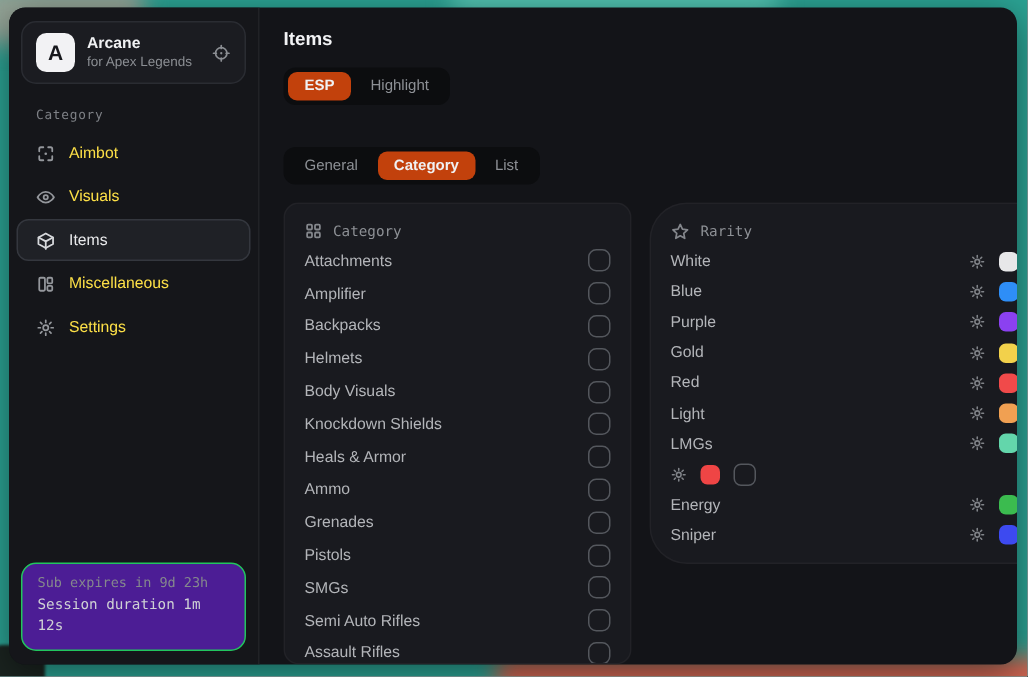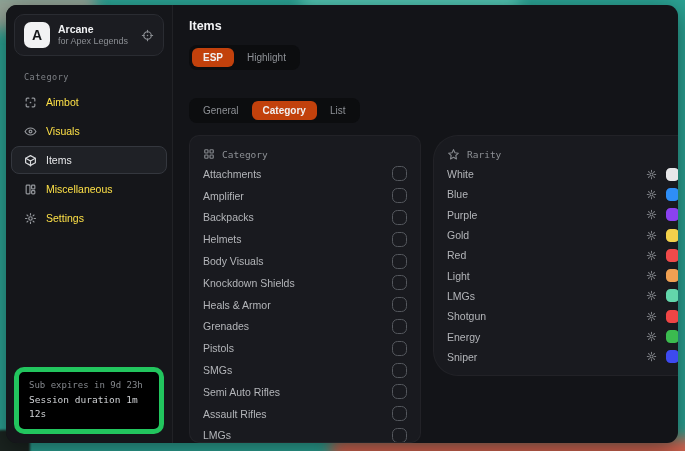--- a/index.html
+++ b/index.html
@@ -27,21 +27,21 @@
   .side-section-label { margin:16px 0 4px 18px; color:#7e8186; font-size:8.5px; letter-spacing:.5px; font-family:"DejaVu Sans Mono", monospace; }
 
   .nav { display:flex; flex-direction:column; gap:1px; margin-top:2px; }
   .nav-item { display:flex; align-items:center; gap:9px; height:28px; margin:0 5px; padding:0 12px; border:1px solid transparent; border-radius:8px; color:#fde047; cursor:pointer; }
   .nav-item .nav-icon { display:flex; color:#94979c; }
   .nav-item .nav-label { font-size:10.5px; }
   .nav-item.active { background:#1f2126; border-color:#34373e; color:#e8e9eb; }
   .nav-item.active .nav-icon { color:#d6d8db; }
 
   .side-spacer { flex:1; }
-  .sub-card { margin:0 8px 9px 8px; padding:7px 10px; border:5px solid #22c55e; border-radius:10px; background:#000000; font-family:"DejaVu Sans Mono", monospace; line-height:1.55; }
+  .sub-card { margin:0 8px 9px 8px; padding:7px 10px; border:1px solid #22c55e; border-radius:10px; background:#4c1d95; font-family:"DejaVu Sans Mono", monospace; line-height:1.55; }
   .sub-line1 { color:#85888d; font-size:9px; }
   .sub-line2 { color:#cfd1d4; font-size:9.5px; }
 
   
   .main { flex:1; display:flex; flex-direction:column; padding:14px 14px 0 16px; min-height:0; }
   .page-title { color:#f2f3f5; font-size:12.5px; font-weight:bold; }
 
   .seg-group { display:inline-flex; align-self:flex-start; background:#0c0d0f; border-radius:8px; padding:3px; gap:2px; }
   .seg { border-radius:6px; padding:4px 11px; font-size:10px; color:#8e9196; cursor:pointer; white-space:nowrap; }
   .seg.active { background:#c2410c; color:#f0f1f3; font-weight:bold; }
@@ -202,20 +202,24 @@
               </div>
               <div class="cat-row">
                 <span class="cat-label">Knockdown Shields</span>
                 <span class="checkbox"></span>
               </div>
               <div class="cat-row">
                 <span class="cat-label">Heals &amp; Armor</span>
                 <span class="checkbox"></span>
               </div>
               <div class="cat-row">
+                <span class="cat-label">Ammo</span>
+                <span class="checkbox"></span>
+              </div>
+              <div class="cat-row">
                 <span class="cat-label">Grenades</span>
                 <span class="checkbox"></span>
               </div>
               <div class="cat-row">
                 <span class="cat-label">Pistols</span>
                 <span class="checkbox"></span>
               </div>
               <div class="cat-row">
                 <span class="cat-label">SMGs</span>
                 <span class="checkbox"></span>
@@ -316,21 +320,20 @@
                 <span class="rar-gear">
                   <svg width="11" height="11" viewBox="0 0 24 24" fill="none" stroke="currentColor" stroke-width="2.3" stroke-linecap="round">
                     <circle cx="12" cy="12" r="3.4"></circle>
                     <path d="M12 2.8v2.6M12 18.6v2.6M2.8 12h2.6M18.6 12h2.6M5.5 5.5l1.8 1.8M16.7 16.7l1.8 1.8M18.5 5.5l-1.8 1.8M7.3 16.7l-1.8 1.8"></path>
                   </svg>
                 </span>
                 <span class="swatch" style="background: rgb(99, 214, 171);"></span>
                 <span class="checkbox"></span>
               </div>
               <div class="rar-row">
-                <span class="rar-label">Shotgun</span>
                 <span class="rar-gear">
                   <svg width="11" height="11" viewBox="0 0 24 24" fill="none" stroke="currentColor" stroke-width="2.3" stroke-linecap="round">
                     <circle cx="12" cy="12" r="3.4"></circle>
                     <path d="M12 2.8v2.6M12 18.6v2.6M2.8 12h2.6M18.6 12h2.6M5.5 5.5l1.8 1.8M16.7 16.7l1.8 1.8M18.5 5.5l-1.8 1.8M7.3 16.7l-1.8 1.8"></path>
                   </svg>
                 </span>
                 <span class="swatch" style="background: rgb(239, 69, 69);"></span>
                 <span class="checkbox"></span>
               </div>
               <div class="rar-row">

